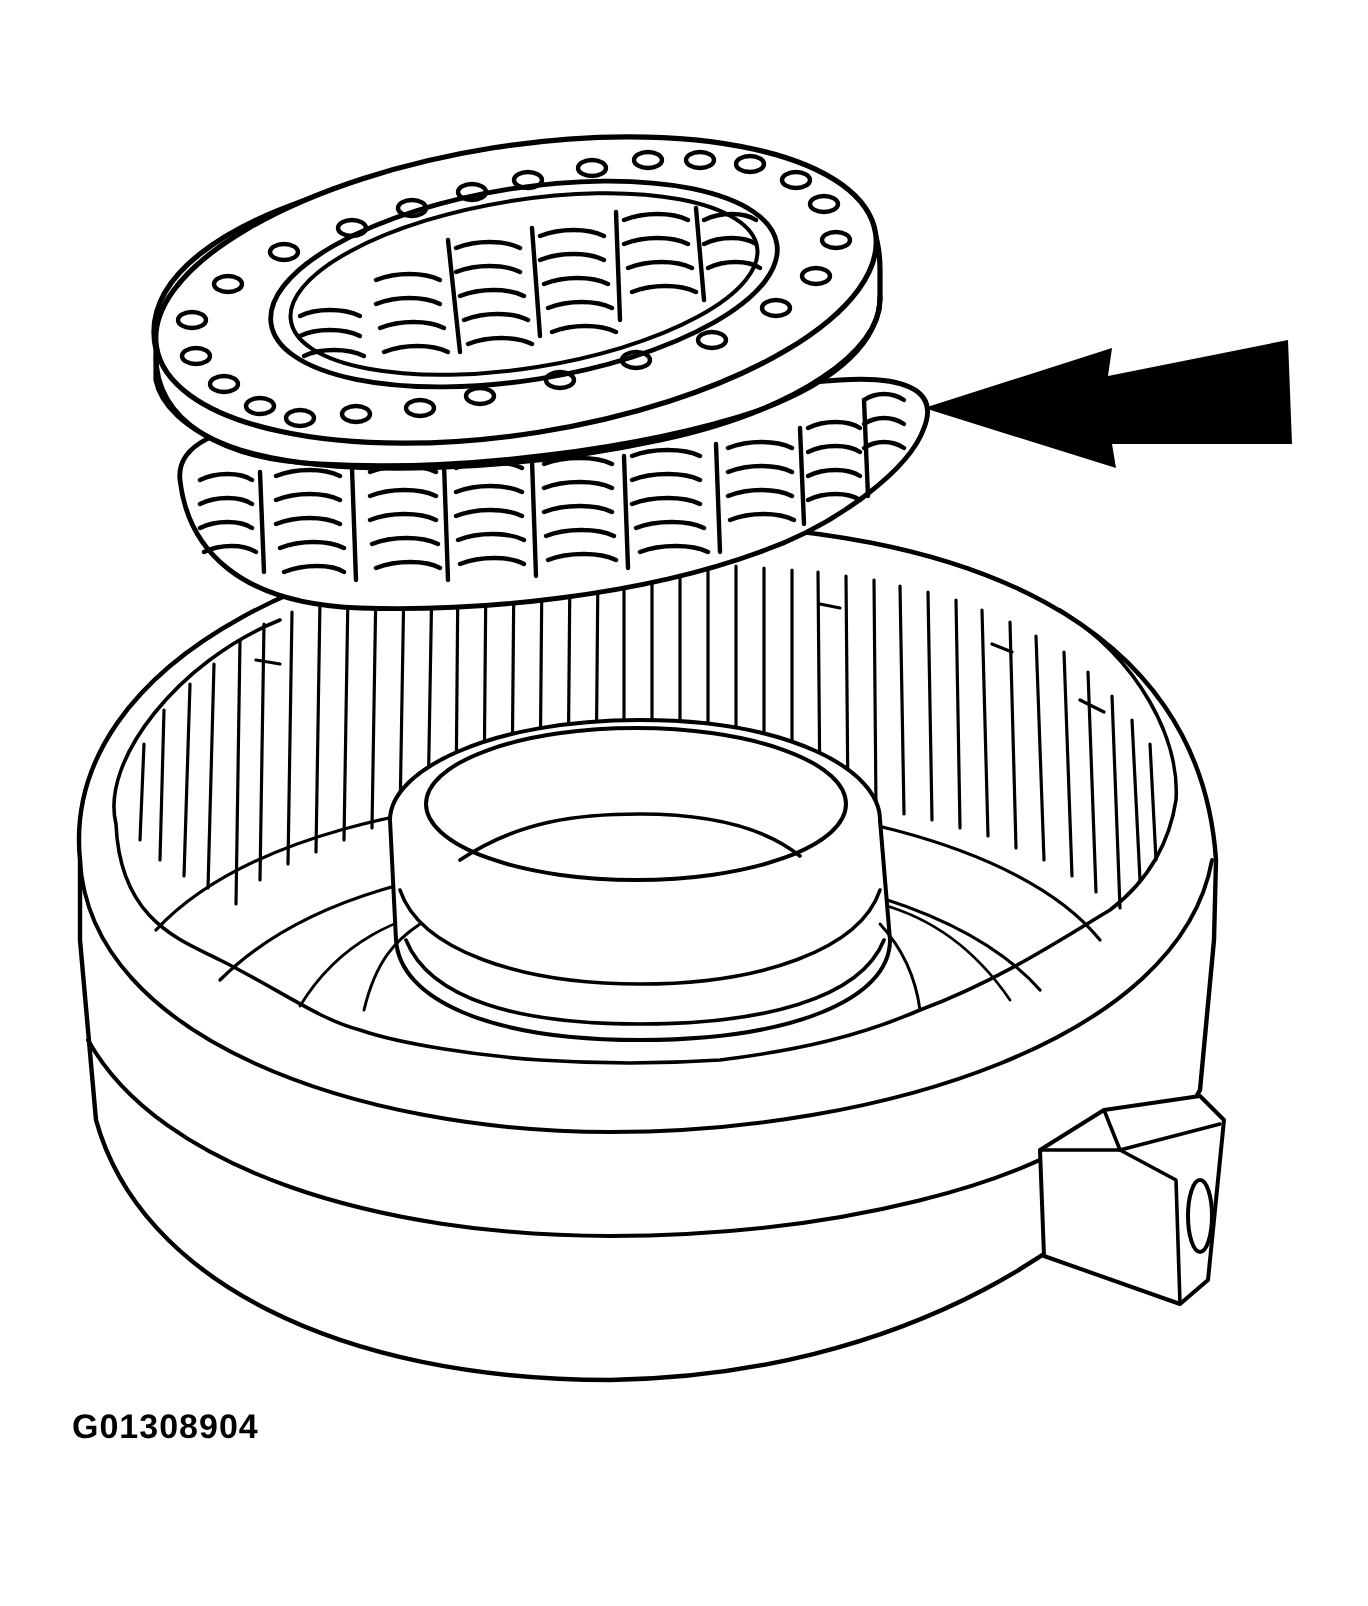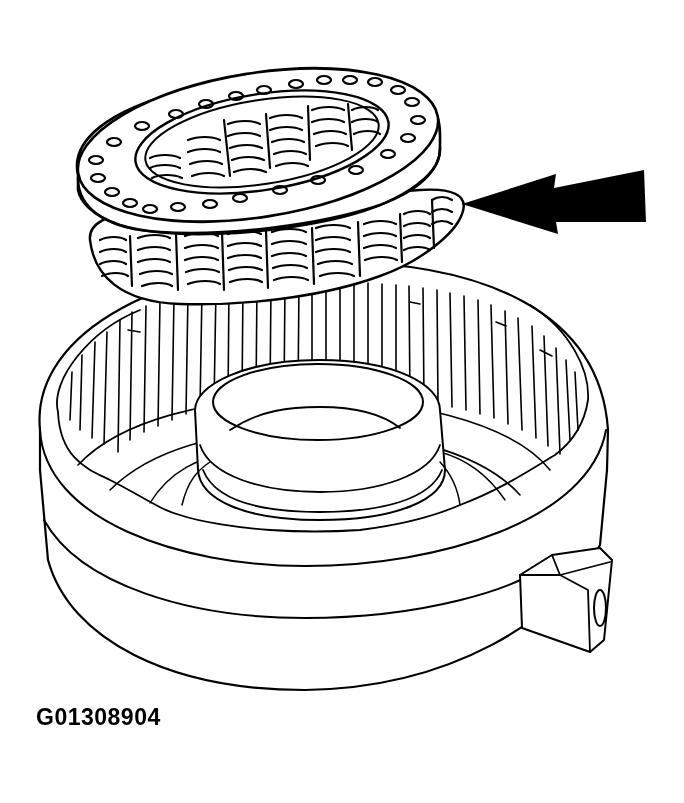--- a/index.html
+++ b/index.html
@@ -4,21 +4,21 @@
   <style>
     html, body { margin: 0; padding: 0; background: #ffffff; }
     body { width: 684px; height: 803px; position: relative; overflow: hidden; font-family: "Liberation Sans", sans-serif; }
     #figure { position: absolute; left: 0; top: 0; width: 684px; height: 803px; }
     .ink { stroke: #000; fill: none; stroke-linecap: round; stroke-linejoin: round; }
     .ink-fill { fill: #000; stroke: none; }
     .white { fill: #fff; }
     #caption {
       position: absolute; left: 36px; top: 704px;
       font-family: "Liberation Sans", sans-serif;
-      font-size: 23px; font-weight: bold; letter-spacing: 0.5px; color: #000;
+      font-size: 17px; font-weight: bold; letter-spacing: 0.5px; color: #000;
     }
   </style>
 </head>
 <body>
 
 <svg id="figure" viewBox="0 0 684 803" xmlns="http://www.w3.org/2000/svg">
 
   <g>
 
     <path class="ink white" stroke-width="2.2" d="M40,430 C30,330 170,262 330,262 C480,262 600,310 608,430

